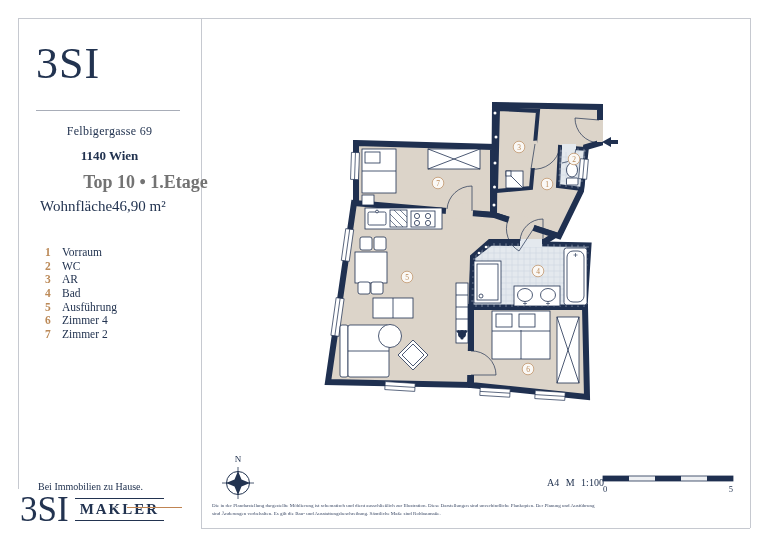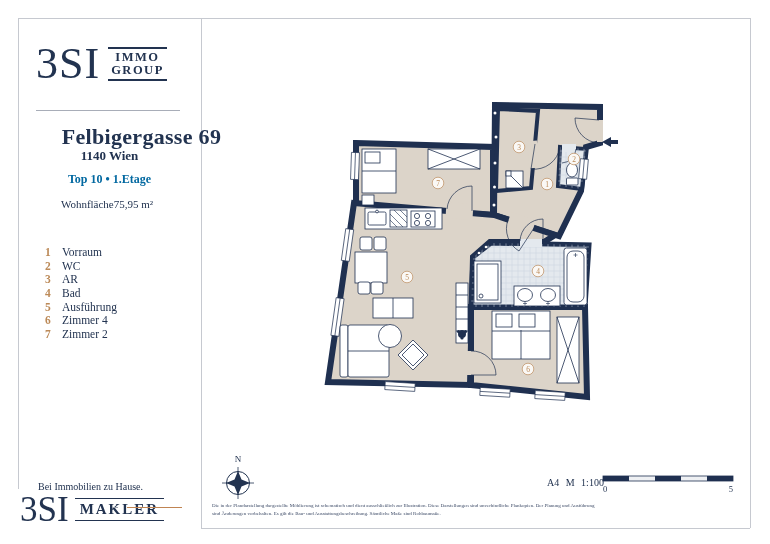--- a/index.html
+++ b/index.html
@@ -7,24 +7,24 @@
        font-family:"Liberation Serif","DejaVu Serif",serif;color:#223350;}
   .abs{position:absolute;}
   
   .hline,.vline{position:absolute;background:#c6c9d0;}
   .hline{height:1px;} .vline{width:1px;}
   
   .logo3si{font-size:44px;line-height:1;color:#223350;letter-spacing:1px;}
   .logobox{border-top:2px solid #223350;border-bottom:2px solid #223350;
            padding:2px 3px;text-align:center;}
   .logobox div{font-size:12.5px;font-weight:bold;letter-spacing:1.5px;line-height:1.05;}
-  .street{font-size:22px;font-weight:bold;letter-spacing:.3px;margin-left:32px;}
+  .street{font-size:12px;font-weight:normal;letter-spacing:.3px;}
   .city{font-size:13px;font-weight:bold;}
-  .unit{font-size:12px;font-weight:bold;color:#0369a1;}
-  .arearow{display:flex;justify-content:center;font-size:11px;}
+  .unit{font-size:18px;font-weight:bold;color:#737373;padding-left:36px;}
+  .arearow{display:flex;justify-content:flex-start;font-size:15px;}
   .legend{list-style:none;margin:0;padding:0;font-size:11.5px;}
   .legend li{display:flex;height:13.7px;line-height:13.7px;}
   .legend .n{width:17px;color:#bc8a58;font-weight:bold;}
   
   .tagline{font-size:10px;}
   .mlogo3si{font-size:35px;line-height:1;color:#223350;}
   .mbox{border-top:1.5px solid #223350;border-bottom:1.5px solid #223350;
         padding:2px 5px;font-size:15px;font-weight:bold;letter-spacing:2px;}
   .a4{font-size:10px;word-spacing:4px;}
   .disc{font-size:5px;line-height:1.55;color:#3c4a66;width:392px;}
@@ -35,33 +35,29 @@
 
 <div class="hline" style="left:18px;top:18px;width:732px;"></div>
 <div class="vline" style="left:18px;top:18px;height:475px;"></div>
 <div class="hline" style="left:18px;top:493px;width:122px;"></div>
 <div class="vline" style="left:201px;top:18px;height:510px;"></div>
 <div class="vline" style="left:750px;top:18px;height:510px;"></div>
 <div class="hline" style="left:201px;top:528px;width:549px;"></div>
 
 <div class="abs" style="left:36px;top:42px;display:flex;align-items:center;gap:8px;">
   <span class="logo3si">3SI</span>
-  <span class="logobox">
-    <div>IMMO</div>
-    <div>GROUP</div>
-  </span>
 </div>
 <div class="hline" style="left:36px;top:110px;width:144px;background:#a8adb8;"></div>
 
 <div class="abs street" style="left:18px;top:124px;width:183px;text-align:center;">Felbigergasse 69</div>
 <div class="abs city" style="left:18px;top:148px;width:183px;text-align:center;">1140 Wien</div>
 <div class="abs unit" style="left:18px;top:172px;width:183px;text-align:center;">Top 10 • 1.Etage</div>
 <div class="abs arearow" style="left:40px;top:198px;width:134px;">
   <span>Wohnfläche</span>
-  <span>75,95 m²</span>
+  <span>46,90 m²</span>
 </div>
 
 <ul class="legend abs" style="left:45px;top:246px;">
   <li>
       <span class="n">1</span>
       <span>Vorraum</span>
     </li>
   <li>
       <span class="n">2</span>
       <span>WC</span>

